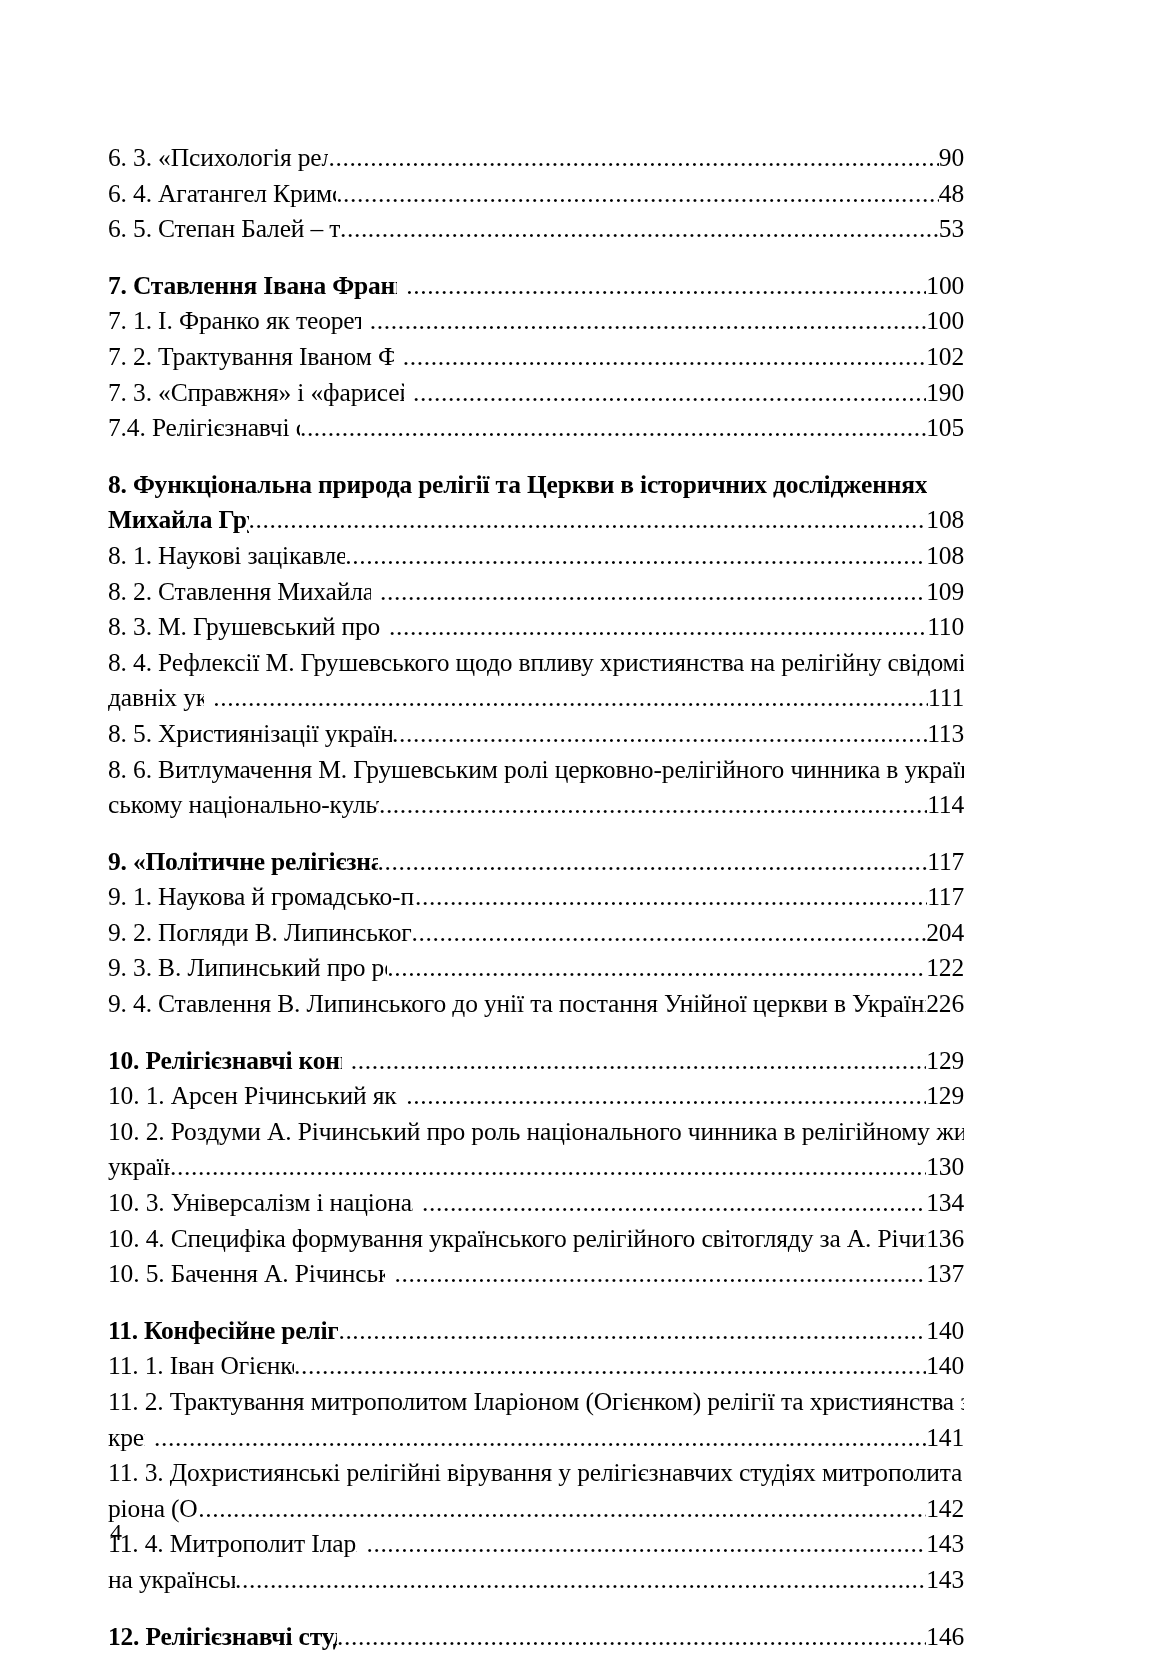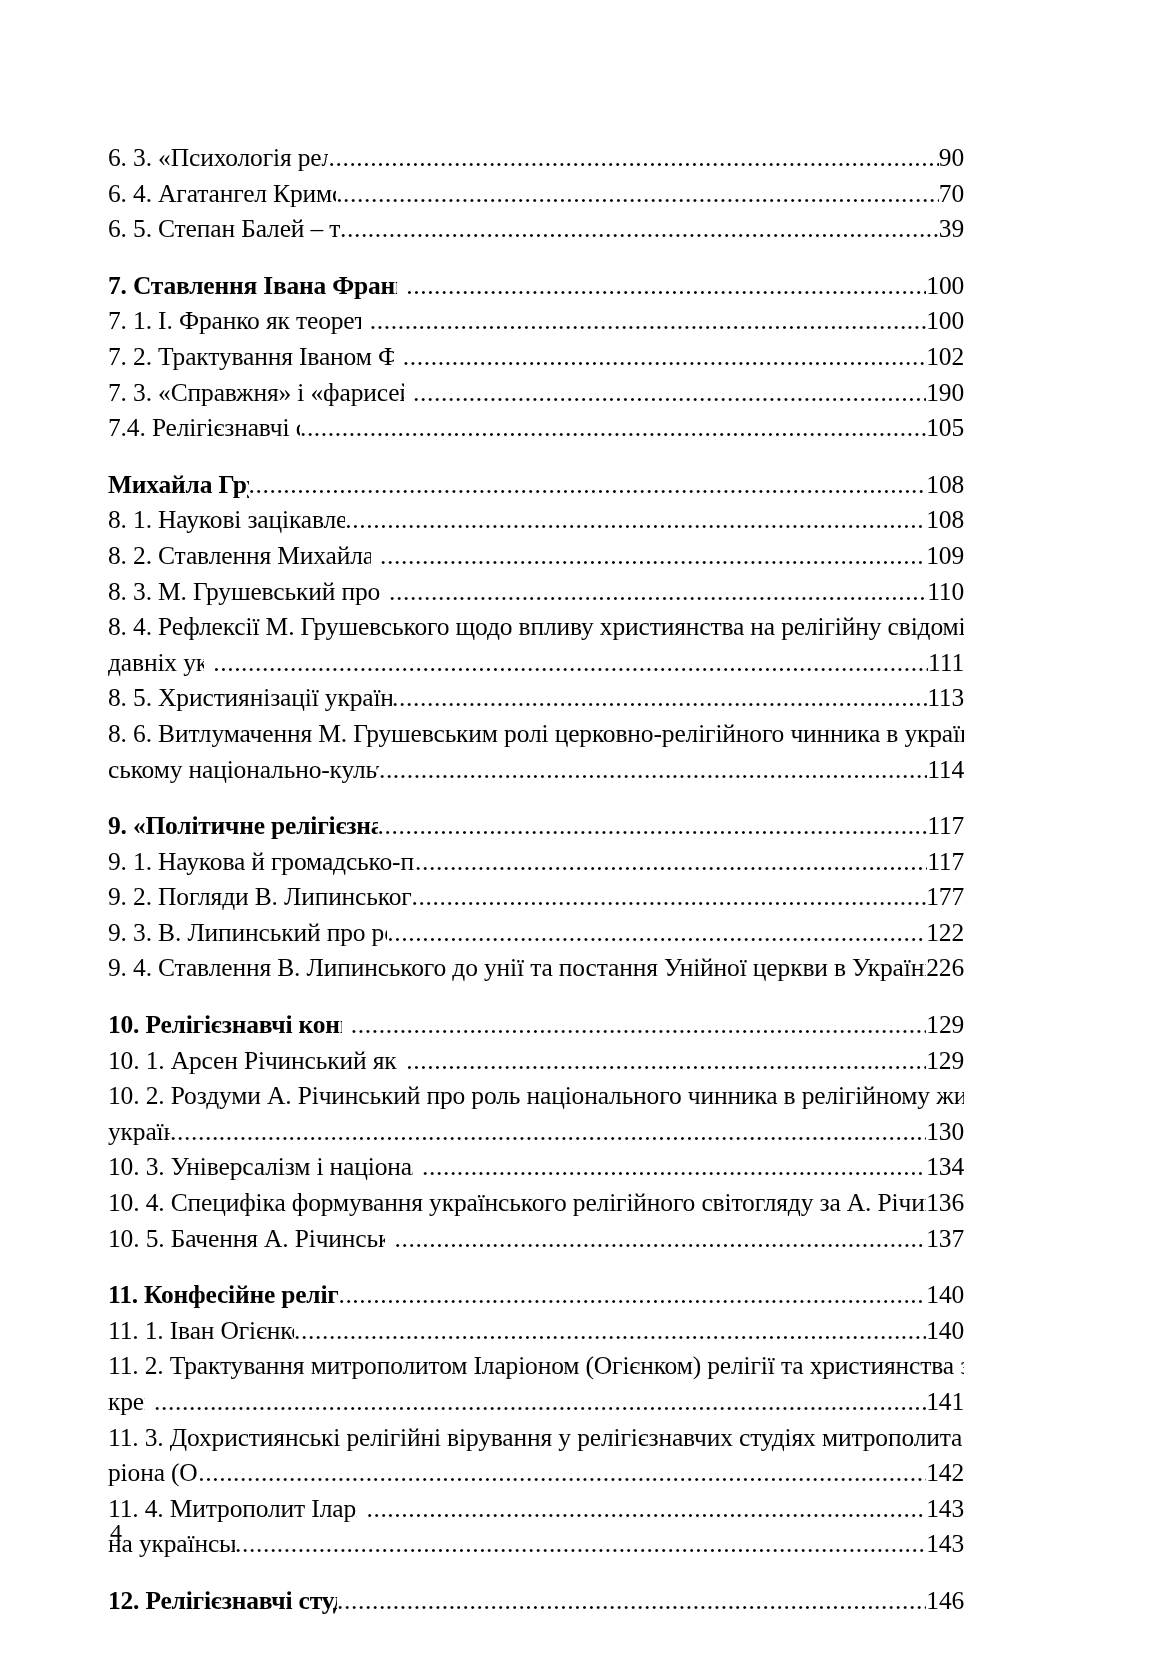--- a/index.html
+++ b/index.html
@@ -95,26 +95,26 @@
 <div class="page">
   <div class="toc" id="toc">
       <div class="line">
         <span class="txt">6. 3. «Психологія релігії» Юліана Охоровіча</span>
         <span class="leader"></span>
         <span class="pg">90</span>
       </div>
       <div class="line">
         <span class="txt">6. 4. Агатангел Кримський – дослідник ісламу</span>
         <span class="leader"></span>
-        <span class="pg">70</span>
+        <span class="pg">48</span>
       </div>
       <div class="line">
         <span class="txt">6. 5. Степан Балей – теоретик психології релігії</span>
         <span class="leader"></span>
-        <span class="pg">39</span>
+        <span class="pg">53</span>
       </div>
       <div class="gap"></div>
       <div class="line bold gapbefore">
         <span class="txt">7. Ставлення Івана Франка до релігії та його релігієзнавчі студії</span>
         <span class="leader"></span>
         <span class="pg">100</span>
       </div>
       <div class="line gapbefore">
         <span class="txt">7. 1. І. Франко як теоретик українського релігієзнавства</span>
         <span class="leader"></span>
@@ -129,20 +129,23 @@
         <span class="txt">7. 3. «Справжня» і «фарисейська» релігія в інтерпретації Івана Франка</span>
         <span class="leader"></span>
         <span class="pg">190</span>
       </div>
       <div class="line">
         <span class="txt">7.4. Релігієзнавчі студії Івана Франка.</span>
         <span class="leader"></span>
         <span class="pg">105</span>
       </div>
       <div class="gap"></div>
+      <div class="line bold nopage">
+        <span class="txt">8. Функціональна природа релігії та Церкви в історичних дослідженнях</span>
+      </div>
       <div class="line bold">
         <span class="txt">Михайла Грушевського</span>
         <span class="leader"></span>
         <span class="pg">108</span>
       </div>
       <div class="line">
         <span class="txt">8. 1. Наукові зацікавлення Михайла Грушевського</span>
         <span class="leader"></span>
         <span class="pg">108</span>
       </div>
@@ -184,21 +187,21 @@
         <span class="pg">117</span>
       </div>
       <div class="line">
         <span class="txt">9. 1. Наукова й громадсько-політична діяльність В’ячеслава Липинського</span>
         <span class="leader"></span>
         <span class="pg">117</span>
       </div>
       <div class="line">
         <span class="txt">9. 2. Погляди В. Липинського на релігію та її зв'язок і вплив на політику</span>
         <span class="leader"></span>
-        <span class="pg">177</span>
+        <span class="pg">204</span>
       </div>
       <div class="line">
         <span class="txt">9. 3. В. Липинський про релігійне життя на українських землях</span>
         <span class="leader"></span>
         <span class="pg">122</span>
       </div>
       <div class="line nodots">
         <span class="txt">9. 4. Ставлення В. Липинського до унії та постання Унійної церкви в Україні...</span>
         <span class="pg">226</span>
       </div>

